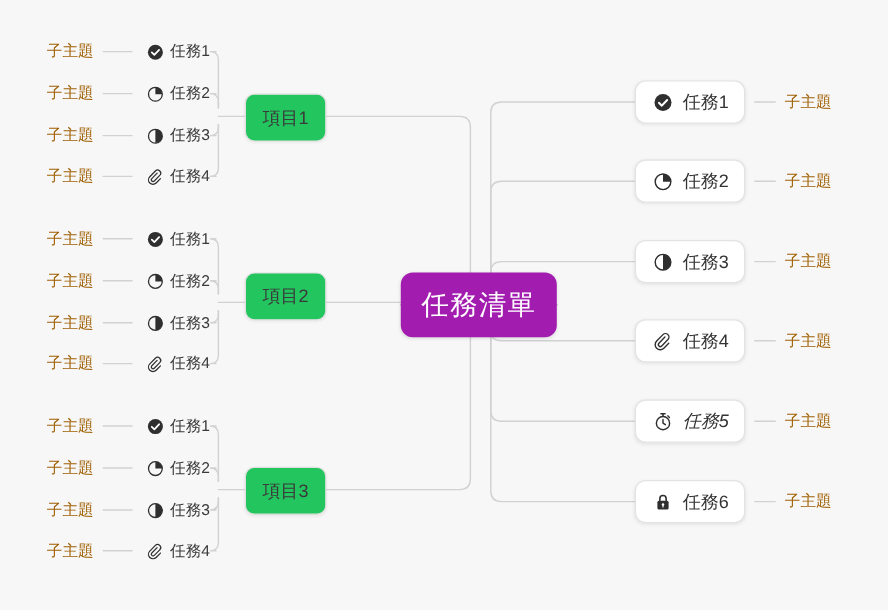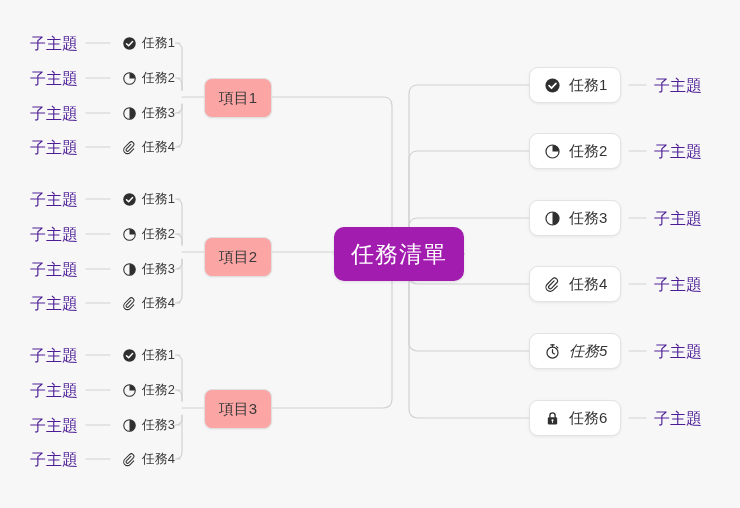--- a/index.html
+++ b/index.html
@@ -42,21 +42,21 @@
     box-shadow: 0 1px 3px rgba(0,0,0,0.10);
     z-index: 5;
   }
 
   
   .item-node {
     position: absolute;
     display: flex;
     align-items: center;
     justify-content: center;
-    background: #fca5a5;
+    background: #22c55e;
     color: #3a3a3a;
     border: 1px solid #e0e0e0;
     border-radius: 8px;
     font-size: 15px;
     box-shadow: 0 1px 2px rgba(0,0,0,0.05);
     z-index: 5;
   }
 
   
   .task-box {
@@ -88,22 +88,22 @@
   .task-row .tlabel {
     font-size: 13px;
     color: #3a3a3a;
     margin-left: 5px;
     white-space: nowrap;
   }
 
   
   .leaf-label {
     position: absolute;
-    font-size: 16px;
-    color: #4c1d95;
+    font-size: 13px;
+    color: #a16207;
     white-space: nowrap;
     z-index: 4;
   }
   .leaf-label.right { text-align: left; }
   .leaf-label.left  { text-align: right; }
 
   .icon-wrap {
     display: inline-flex;
     align-items: center;
     justify-content: center;
@@ -197,21 +197,21 @@
       <div class="leaf-label left" style="top: 104px; left: 0px; width: 78px;">子主題</div>
       <div class="task-row" style="top: 137px; left: 0px; width: 175px; height: 20px; justify-content: flex-end;">
         <span class="icon-wrap">
           <svg width="15" height="15" viewBox="0 0 24 24" xmlns="http://www.w3.org/2000/svg">
             <path d="M16.4 7.2 L9.1 14.7 a2.4 2.4 0 0 0 3.4 3.4 l7.6 -7.8 a4.3 4.3 0 0 0 -6.1 -6.1 l-7.7 7.9 a6.2 6.2 0 0 0 8.8 8.8 l6.0 -6.1" fill="none" stroke="#2f2f2f" stroke-width="1.7" stroke-linecap="round" stroke-linejoin="round" transform="translate(-1.5,0) scale(0.96)"></path>
           </svg>
         </span>
         <span class="tlabel">任務4</span>
       </div>
       <div class="leaf-label left" style="top: 138px; left: 0px; width: 78px;">子主題</div>
-      <div class="item-node" style="left: 204px; top: 237px; width: 66px; height: 38px;">
+      <div class="item-node" style="left: 204px; top: 227px; width: 66px; height: 38px;">
         <span>項目2</span>
       </div>
       <div class="task-row" style="top: 189px; left: 0px; width: 175px; height: 20px; justify-content: flex-end;">
         <span class="icon-wrap">
           <svg width="15" height="15" viewBox="0 0 24 24" xmlns="http://www.w3.org/2000/svg">
             <circle cx="12" cy="12" r="10" fill="#2f2f2f"></circle>
             <path d="M7.2 12.3 L10.6 15.6 L16.9 8.9" fill="none" stroke="#ffffff" stroke-width="2.4" stroke-linecap="round" stroke-linejoin="round"></path>
           </svg>
         </span>
         <span class="tlabel">任務1</span>

